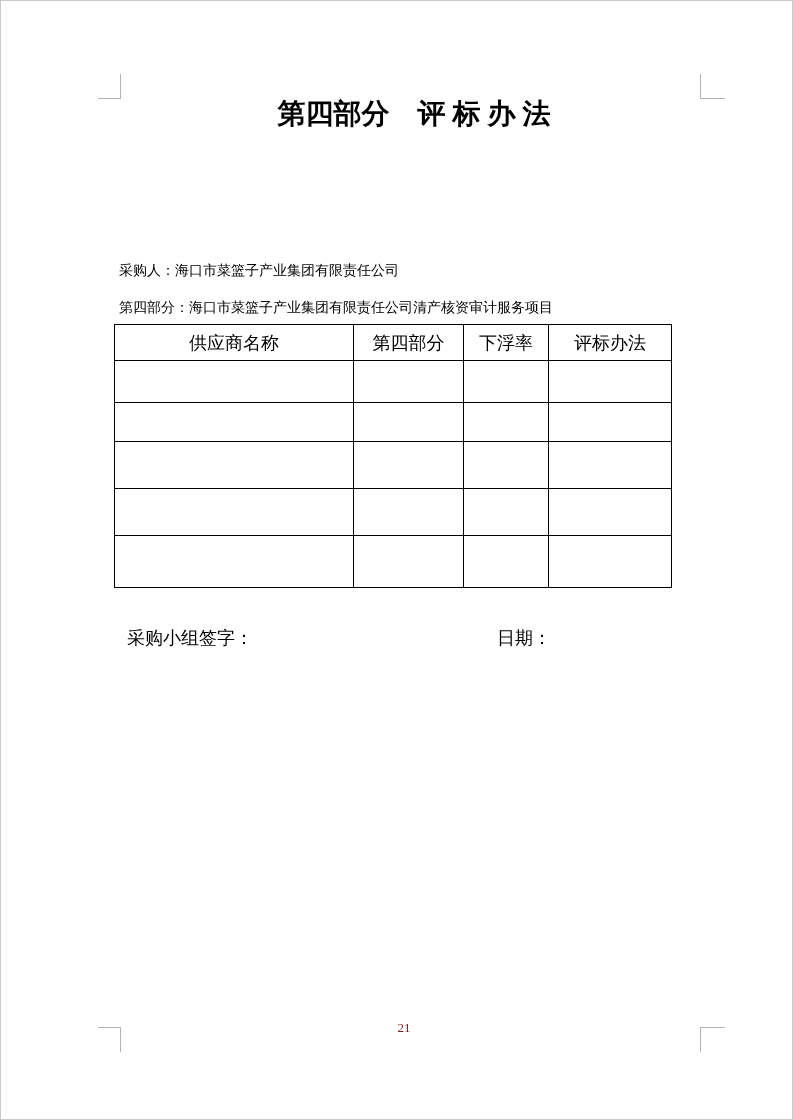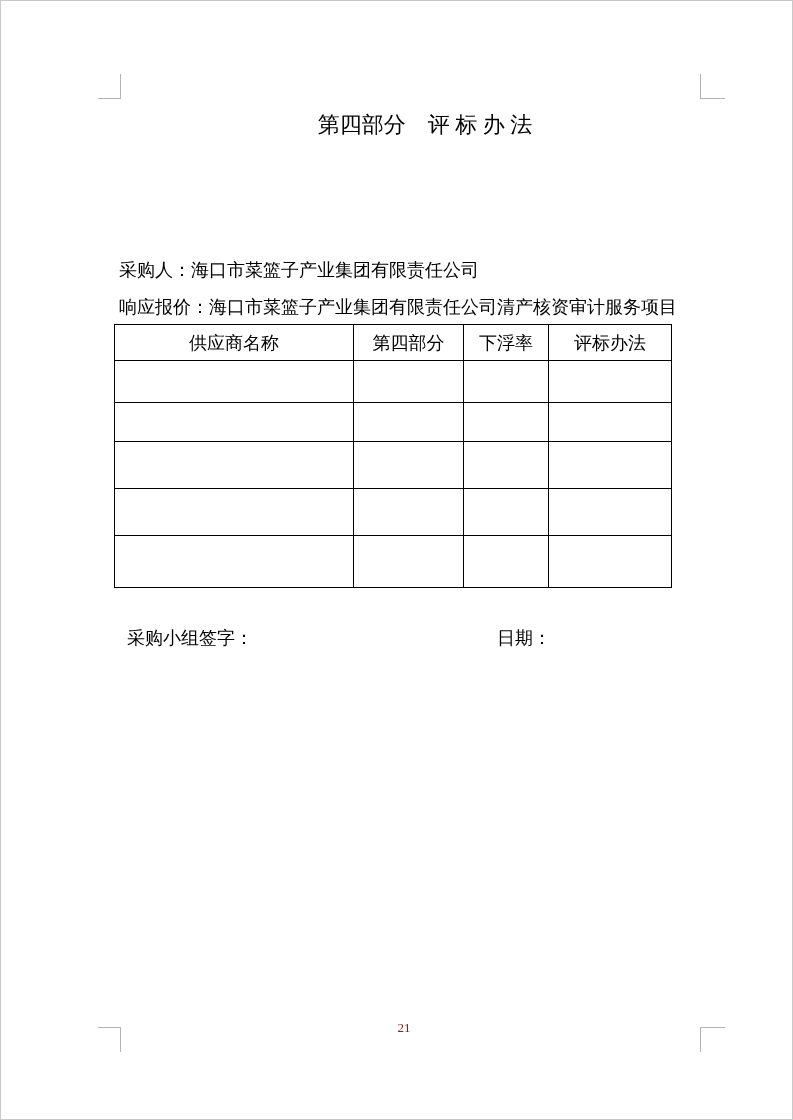--- a/index.html
+++ b/index.html
@@ -19,39 +19,39 @@
   .crop-tl { left: 97px;  top: 73px;   width: 22px; height: 24px; border-right: 1px solid #b3b3b3; border-bottom: 1px solid #b3b3b3; }
   .crop-tr { left: 699px; top: 73px;   width: 24px; height: 24px; border-left: 1px solid #b3b3b3;  border-bottom: 1px solid #b3b3b3; }
   .crop-bl { left: 97px;  top: 1026px; width: 22px; height: 24px; border-right: 1px solid #b3b3b3; border-top: 1px solid #b3b3b3; }
   .crop-br { left: 699px; top: 1026px; width: 24px; height: 24px; border-left: 1px solid #b3b3b3;  border-top: 1px solid #b3b3b3; }
 
   .doc-title {
     position: absolute;
     top: 92px;
     left: 409px;
     transform: translateX(-50%);
-    margin: 15px;
-    font-size: 22px;
+    margin: 4px;
+    font-size: 28px;
     line-height: 34px;
-    font-weight: normal;
+    font-weight: bold;
     white-space: nowrap;
   }
   .para {
     position: absolute;
     top: 176px;
     left: 118px;
     width: 558px;
     margin: 0;
     font-size: 18px;
     line-height: 27px;
     text-align: justify;
     text-justify: inter-character;
     text-indent: 37px;
   }
-  .line { position: absolute; left: 118px; font-size: 18px; line-height: 27px; white-space: nowrap; }
+  .line { position: absolute; left: 118px; font-size: 14px; line-height: 27px; white-space: nowrap; }
   .purchaser-line { top: 256px; }
   .project-line   { top: 293px; }
 
   table.quote {
     position: absolute;
     top: 323px;
     left: 113px;
     width: 557px;
     border-collapse: collapse;
     table-layout: fixed;
@@ -94,21 +94,21 @@
   <div class="crop crop-tl"></div>
   <div class="crop crop-tr"></div>
   <div class="crop crop-bl"></div>
   <div class="crop crop-br"></div>
 
   <h1 class="doc-title">第四部分　评 标 办 法</h1>
 
 
   <div class="line purchaser-line">采购人：海口市菜篮子产业集团有限责任公司</div>
 
-  <div class="line project-line">响应报价：海口市菜篮子产业集团有限责任公司清产核资审计服务项目</div>
+  <div class="line project-line">第四部分：海口市菜篮子产业集团有限责任公司清产核资审计服务项目</div>
 
   <table class="quote">
     <colgroup>
       <col style="width:239px">
       <col style="width:110px">
       <col style="width:85px">
       <col style="width:123px">
     </colgroup>
     <thead>
       <tr>

